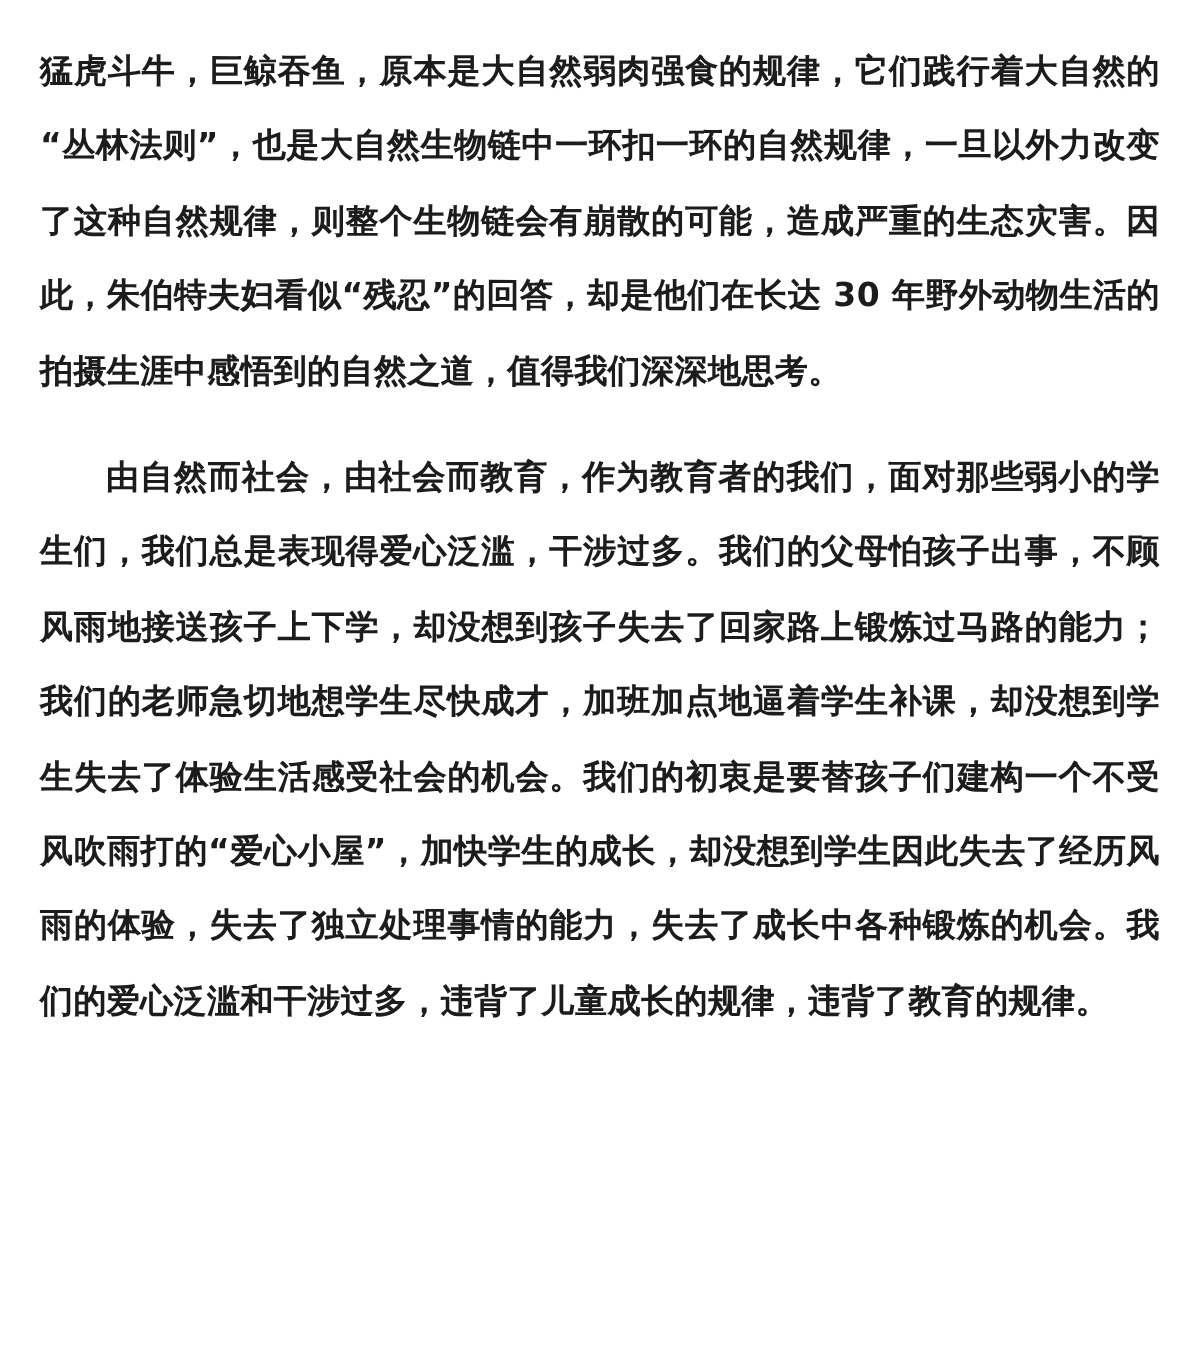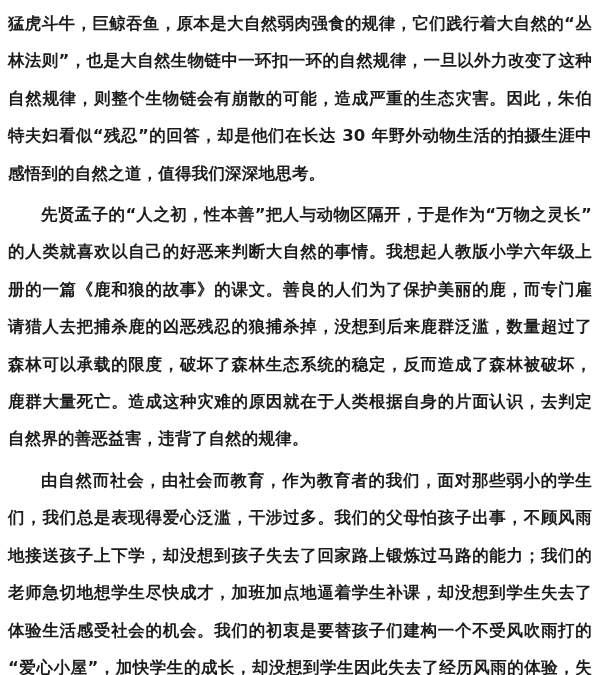--- a/index.html
+++ b/index.html
@@ -22,30 +22,29 @@
     font-weight: 600;
     font-size: 16.5px;
     line-height: 37.4px;
     color: #1c1c1c;
     text-align: justify;
     letter-spacing: 0.2px;
     word-break: break-all;
     overflow-wrap: break-word;
   }
   .document-page p {
-    margin: 4px;
+    margin: 16px;
     padding: 0;
     text-align: justify;
     text-align-last: left;
   }
   .document-page p.indent {
     text-indent: 2em;
   }
 </style>
 </head>
 <body>
 
 <div class="document-page">
   <p>猛虎斗牛，巨鲸吞鱼，原本是大自然弱肉强食的规律，它们践行着大自然的“丛林法则”，也是大自然生物链中一环扣一环的自然规律，一旦以外力改变了这种自然规律，则整个生物链会有崩散的可能，造成严重的生态灾害。因此，朱伯特夫妇看似“残忍”的回答，却是他们在长达 30 年野外动物生活的拍摄生涯中感悟到的自然之道，值得我们深深地思考。</p>
-  <p class="indent">先贤孟子的“人之初，性本善”把人与动物区隔开，于是作为“万物之灵长”的人类就喜欢以自己的好恶来判断大自然的事情。我想起人教版小学六年级上册的一篇《鹿和狼的故事》的课文。善良的人们为了保护美丽的鹿，而专门雇请猎人去把捕杀鹿的凶恶残忍的狼捕杀掉，没想到后来鹿群泛滥，数量超过了森林可以承载的限度，破坏了森林生态系统的稳定，反而造成了森林被破坏，鹿群大量死亡。造成这种灾难的原因就在于人类根据自身的片面认识，去判定自然界的善恶益害，违背了自然的规律。</p>
   <p class="indent">由自然而社会，由社会而教育，作为教育者的我们，面对那些弱小的学生们，我们总是表现得爱心泛滥，干涉过多。我们的父母怕孩子出事，不顾风雨地接送孩子上下学，却没想到孩子失去了回家路上锻炼过马路的能力；我们的老师急切地想学生尽快成才，加班加点地逼着学生补课，却没想到学生失去了体验生活感受社会的机会。我们的初衷是要替孩子们建构一个不受风吹雨打的“爱心小屋”，加快学生的成长，却没想到学生因此失去了经历风雨的体验，失去了独立处理事情的能力，失去了成长中各种锻炼的机会。我们的爱心泛滥和干涉过多，违背了儿童成长的规律，违背了教育的规律。</p>
 
 </div>
 
 </body></html>

